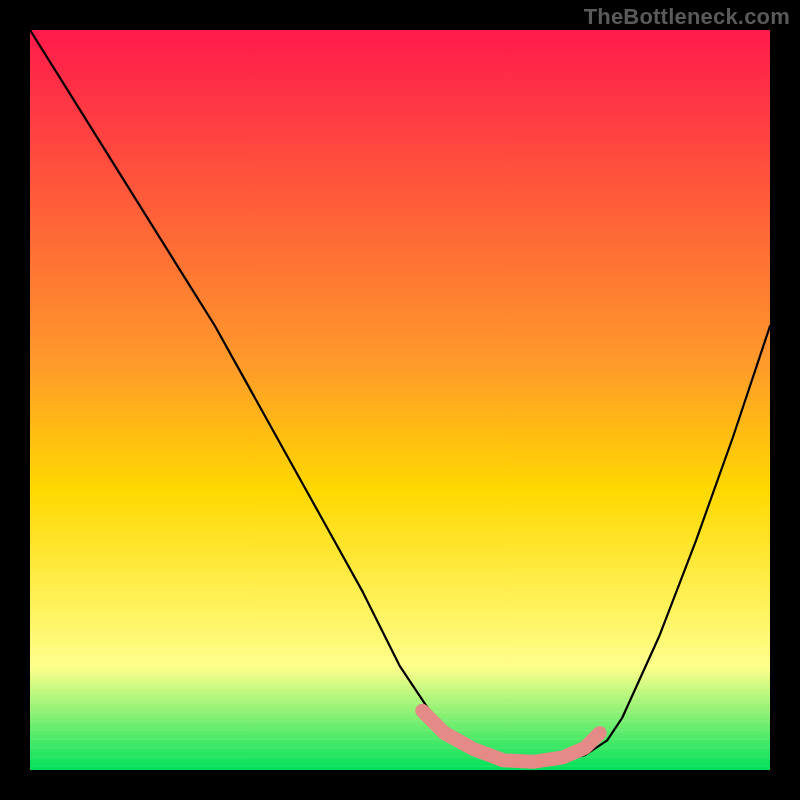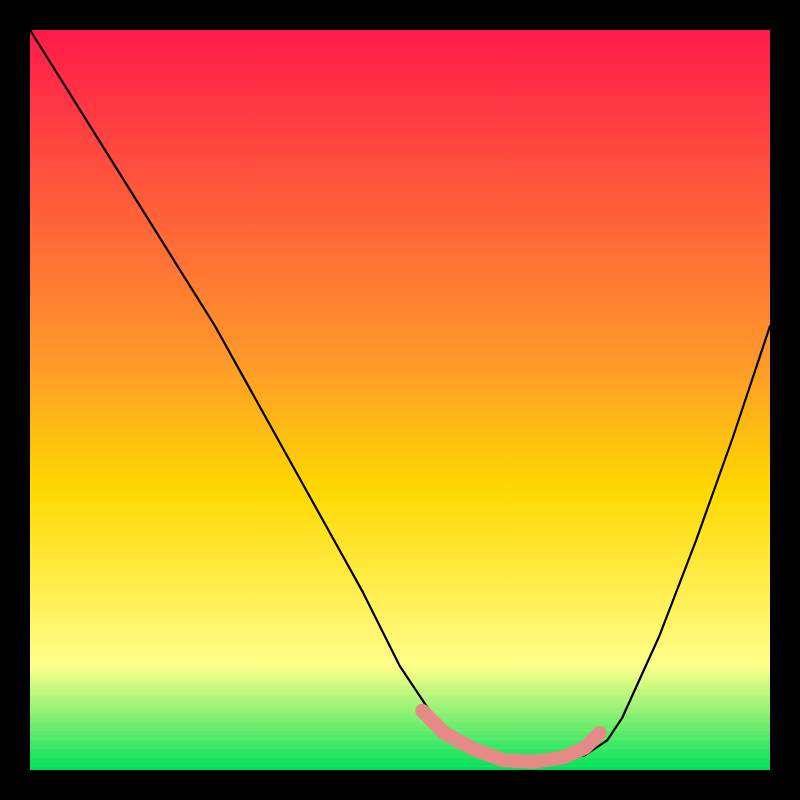--- a/index.html
+++ b/index.html
@@ -27,20 +27,21 @@
     z-index: 10;
   }
   svg {
     display: block;
   }
 </style>
 </head>
 <body>
 
 <div class="chart-wrap">
+  <div class="watermark">TheBottleneck.com</div>
   <svg id="chart-svg" width="800" height="800" viewBox="0 0 800 800">
     <defs>
       <linearGradient id="bg-grad" x1="0" y1="0" x2="0" y2="1">
         <stop id="g-top" offset="0%" stop-color="#ff1a4b"></stop>
         <stop id="g-mid1" offset="45%" stop-color="#ff9a2a"></stop>
         <stop id="g-mid2" offset="62%" stop-color="#ffd800"></stop>
         <stop id="g-low" offset="86%" stop-color="#ffff8a"></stop>
         <stop id="g-bot" offset="100%" stop-color="#00e05a"></stop>
       </linearGradient>
       <clipPath id="plot-clip">

